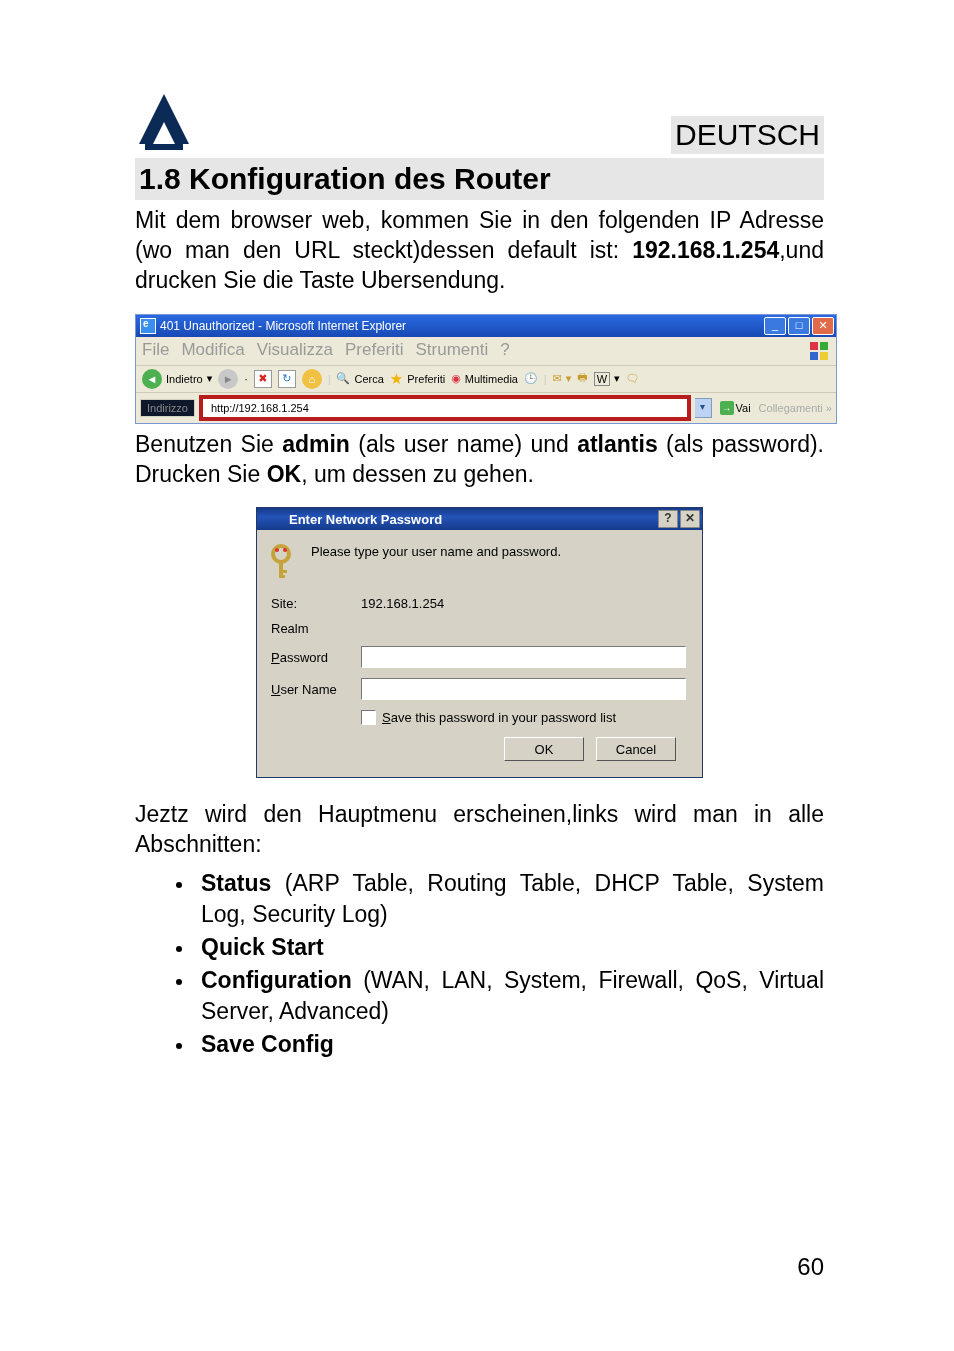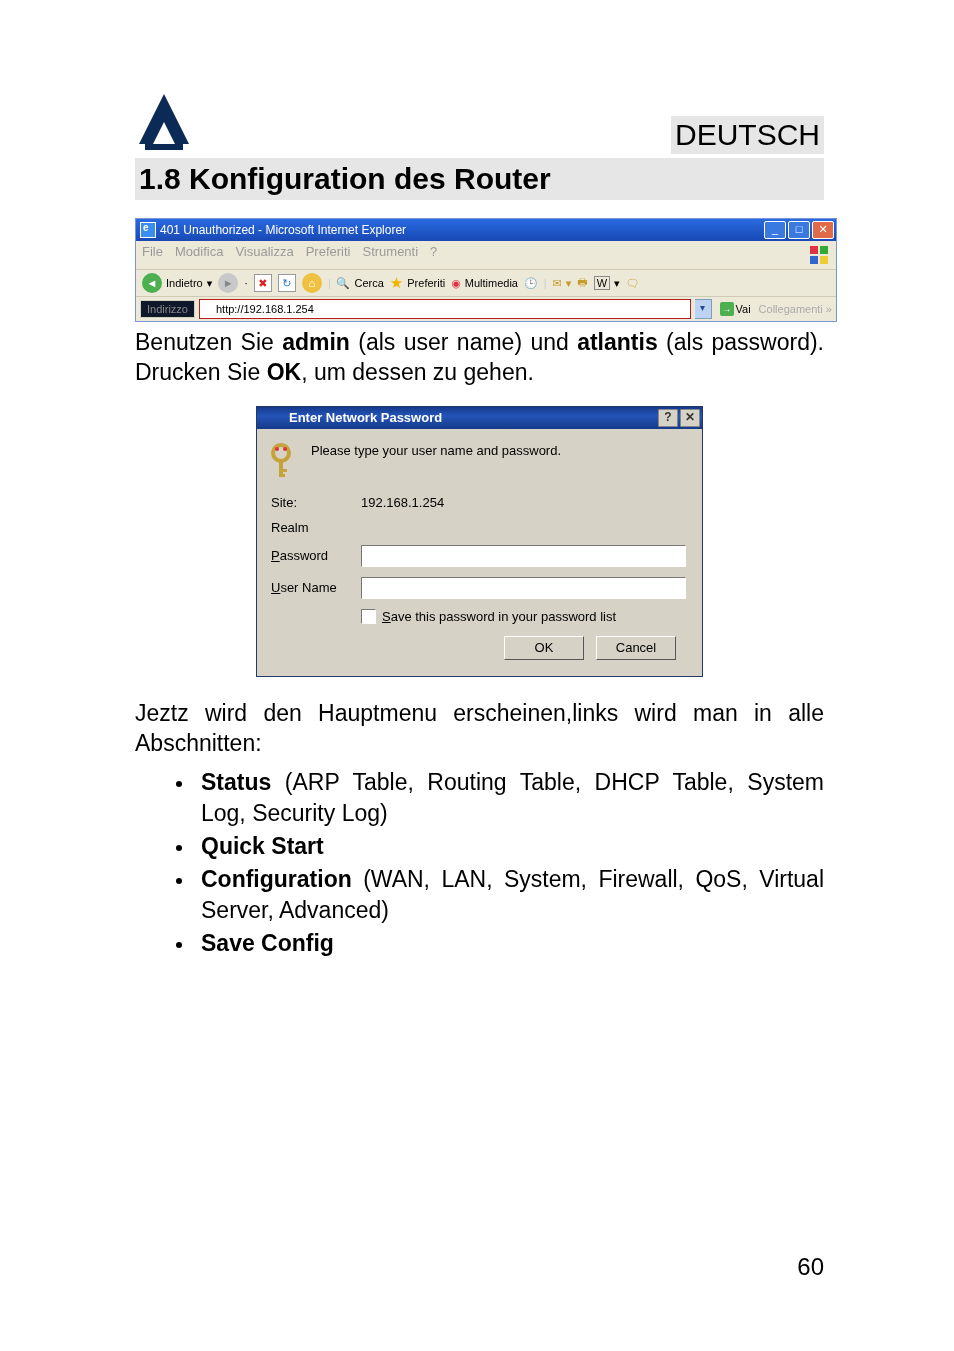--- a/index.html
+++ b/index.html
@@ -16,34 +16,34 @@
   .ie-window{margin-top:18px;border:1px solid #7a96d5;display:inline-block;width:700px;}
   .ie-titlebar{background:linear-gradient(#2a6ae0,#1849b5);color:#fff;font-size:12px;display:flex;align-items:center;height:22px;}
   .ie-titlebar .ie-ico{width:14px;height:14px;margin:0 4px;background:#3a8ef0;border:1px solid #fff;position:relative;}
   .ie-titlebar .ie-ico::after{content:"e";color:#fff;font-size:10px;position:absolute;left:2px;top:-1px;font-weight:bold;}
   .ie-title-text{flex:1;white-space:nowrap;overflow:hidden;}
   .win-btns{display:flex;gap:2px;padding-right:2px;}
   .win-btn{width:20px;height:16px;font-size:11px;line-height:14px;text-align:center;color:#fff;border:1px solid #fff;border-radius:2px;}
   .win-min{background:#3a7ae0;}
   .win-max{background:#3a7ae0;}
   .win-close{background:#e06a4a;}
-  .ie-menubar{background:#ece9d8;font-size:13px;color:#9a9a9a;padding:3px 6px;display:flex;gap:12px;border-bottom:1px solid #cfcab5;}
+  .ie-menubar{background:#ece9d8;font-size:17px;color:#9a9a9a;padding:3px 6px;display:flex;gap:12px;border-bottom:1px solid #cfcab5;}
   .ie-toolbar{background:#ece9d8;display:flex;align-items:center;padding:3px 6px;gap:6px;border-bottom:1px solid #cfcab5;font-size:11px;}
   .tb-icon{display:inline-flex;align-items:center;gap:2px;}
   .circ{width:20px;height:20px;border-radius:50%;display:inline-flex;align-items:center;justify-content:center;color:#fff;}
   .c-green{background:#4caf50;}
   .c-grey{background:#c8c8c8;color:#888;}
   .sq{width:16px;height:16px;border:1px solid #9a9a9a;display:inline-flex;align-items:center;justify-content:center;background:#fff;}
   .sq.red{color:#d22;}
   .sq.blue{color:#27c;}
   .star{color:#f5b301;font-size:15px;}
   .gold{color:#c79a2a;}
   .ie-addr{background:#ece9d8;display:flex;align-items:center;padding:2px 4px;font-size:11px;gap:4px;}
   .addr-lbl{color:#888;border:1px solid #d3d0c0;padding:2px 6px;background:#0f172a;}
-  .addr-box{flex:1;background:#fff;border:1px solid #b91c1c;height:18px;padding:0 16px;display:flex;align-items:center;}
+  .addr-box{flex:1;background:#fff;border:4px solid #b91c1c;height:18px;padding:0 8px;display:flex;align-items:center;}
   .addr-drop{width:16px;height:18px;background:#bcd3f3;border:1px solid #7f9db9;border-left:none;color:#2a4b8d;font-size:10px;text-align:center;line-height:16px;}
   .vai-btn{display:flex;align-items:center;gap:2px;padding:2px 4px;}
   .vai-ico{width:14px;height:14px;background:#4caf50;color:#fff;border-radius:2px;font-size:10px;text-align:center;line-height:14px;}
   .coll{color:#aaa;}
   .ie-rightlogo{width:22px;height:22px;margin-left:auto;}
   
   .dialog{width:445px;margin:18px auto 0 auto;border:1px solid #233a67;font-family:Tahoma,Arial,sans-serif;}
   .dlg-title{background:linear-gradient(#153a8a,#2454b8 40%,#153a8a);color:#fff;font-size:13px;font-weight:bold;display:flex;align-items:center;height:22px;padding:0 2px 0 6px;}
   .dlg-title-text{flex:1;padding-left:26px;}
   .dlg-btn{width:18px;height:16px;background:#d6d3c6;color:#333;font-size:12px;text-align:center;line-height:14px;border:1px solid #888;margin-left:2px;border-radius:1px;}
@@ -77,20 +77,23 @@
         <rect x="10" y="54" width="38" height="6" fill="#0c2a56"></rect>
       </svg>
     </div>
     <div class="lang-wrap">
       <span class="lang">DEUTSCH</span>
     </div>
   </div>
 
   <div class="section-title">1.8 Konfiguration des Router</div>
 
+  <div class="para">
+    <span>Mit dem browser web, kommen Sie in den folgenden IP Adresse (wo man den URL steckt)dessen default ist: </span><span class="bold">192.168.1.254</span><span>,und drucken Sie die Taste Ubersendung.</span>
+  </div>
 
   
   <div class="ie-window">
     <div class="ie-titlebar">
       <span class="ie-ico"></span>
       <span class="ie-title-text">401 Unauthorized - Microsoft Internet Explorer</span>
       <div class="win-btns">
         <span class="win-btn win-min">_</span>
         <span class="win-btn win-max">□</span>
         <span class="win-btn win-close">✕</span>

